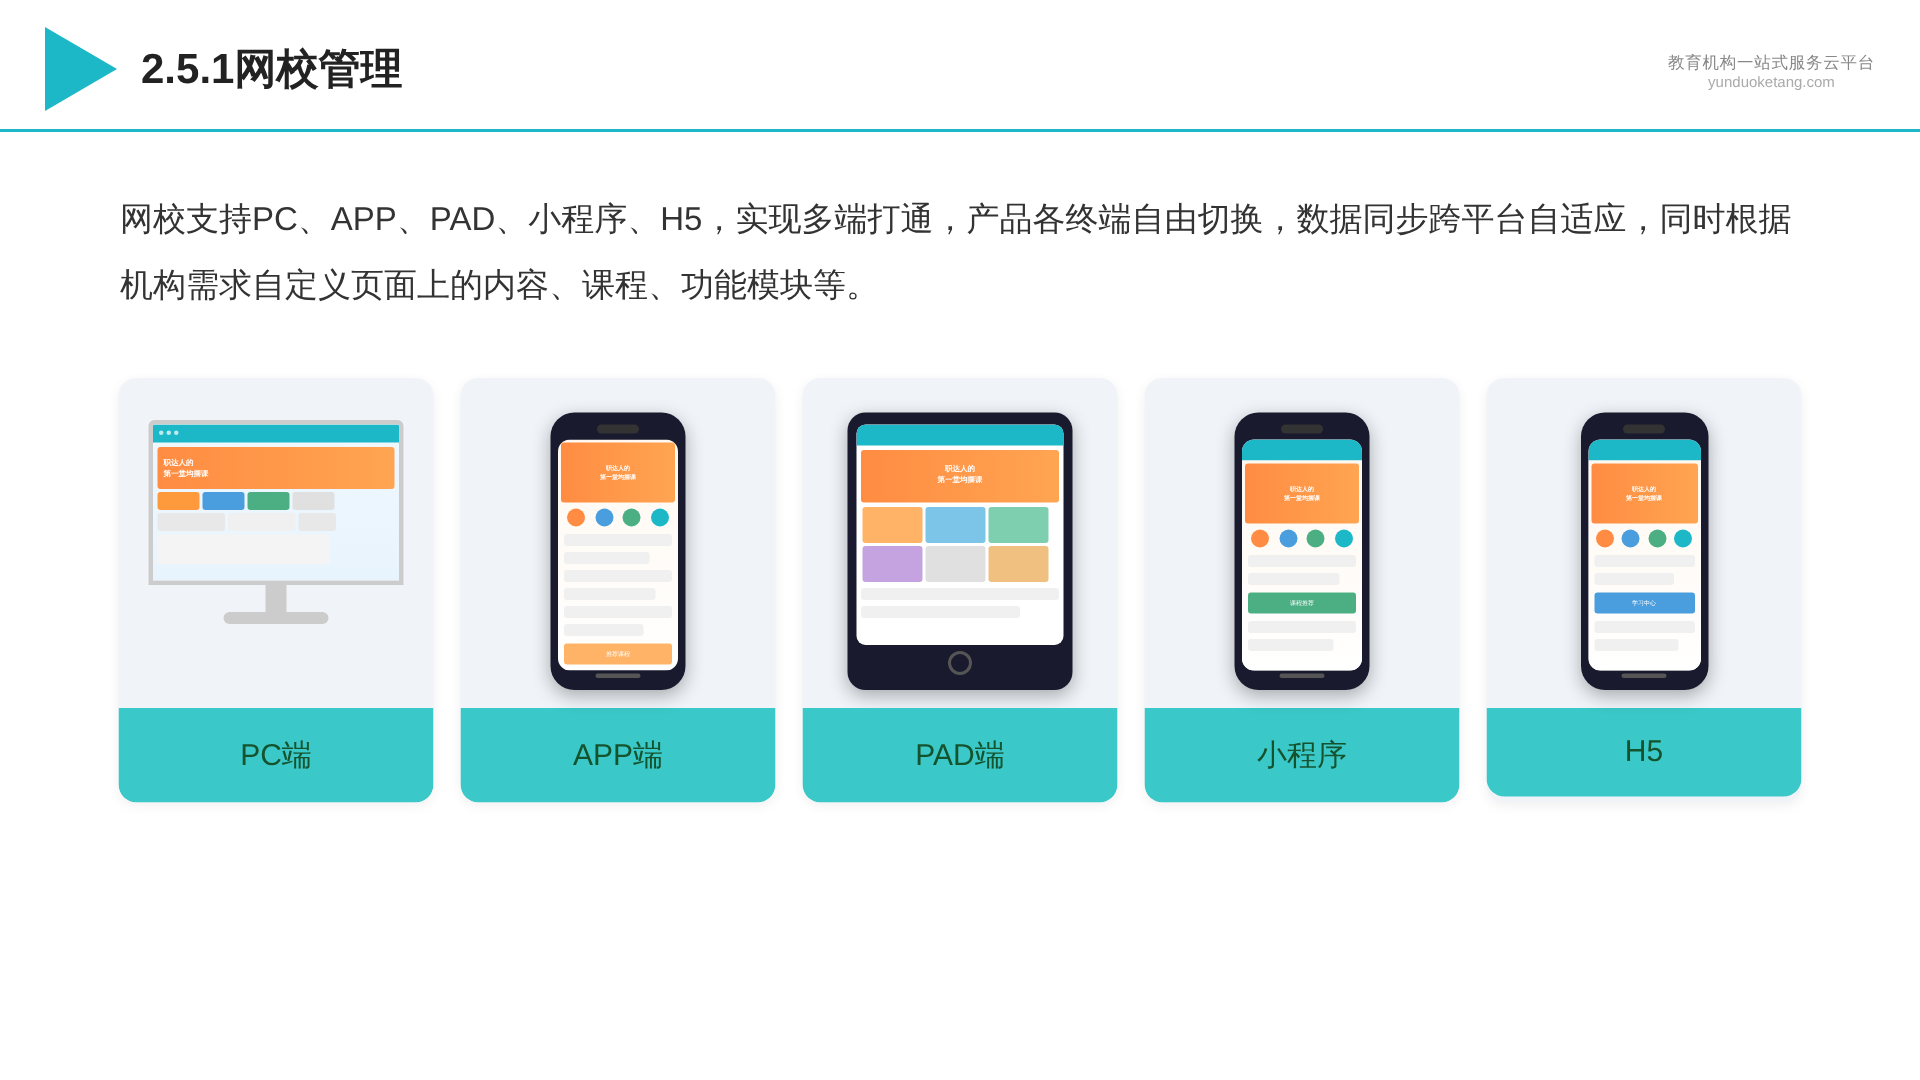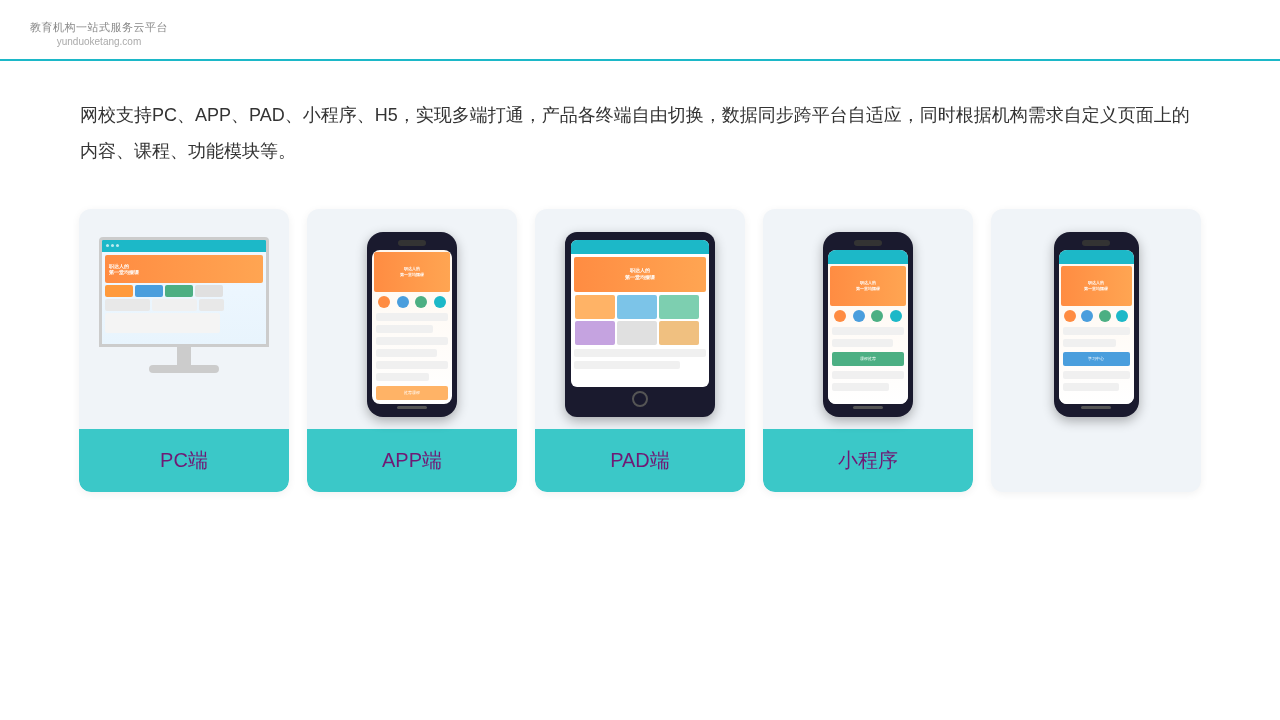--- a/index.html
+++ b/index.html
@@ -65,21 +65,21 @@
     .logo-url {
       font-size: 10px;
       color: #aaa;
       margin-top: 1px;
       text-align: center;
     }
 
     
     .description {
       padding: 36px 80px 20px 80px;
-      font-size: 18px;
+      font-size: 22px;
       color: #333;
       line-height: 2;
     }
 
     
     .cards-container {
       display: flex;
       gap: 18px;
       padding: 20px 60px 20px 60px;
       justify-content: center;
@@ -338,37 +338,41 @@
       height: 16px;
       border-radius: 50%;
       border: 2px solid #555;
       margin-top: 4px;
     }
 
     
     .card-label {
       width: 100%;
       background: #3bc8c8;
-      color: #701a75;
+      color: #14532d;
       font-size: 20px;
       font-weight: 500;
       text-align: center;
       padding: 18px 0;
       border-radius: 0 0 12px 12px;
     }
 
     
     .phone-mock.h5 {
       width: 85px;
     }
   </style>
 </head>
 <body>
 
 <div class="header">
+  <div class="header-left">
+    <div class="play-icon"></div>
+    <h1 class="page-title">2.5.1网校管理</h1>
+  </div>
   <div class="logo-area">
     <div class="logo-sub">教育机构一站式服务云平台</div>
     <div class="logo-url">yunduoketang.com</div>
   </div>
 </div>
 
 <div class="description">
   <p>网校支持PC、APP、PAD、小程序、H5，实现多端打通，产品各终端自由切换，数据同步跨平台自适应，同时根据机构需求自定义页面上的内容、课程、功能模块等。</p>
 </div>
 
@@ -518,15 +522,16 @@
             <div class="phone-list-item"></div>
             <div class="phone-list-item" style="width:75%;"></div>
             <div style="height:14px;background:#4a9edd;border-radius:2px;margin:2px;font-size:4px;color:#fff;display:flex;align-items:center;justify-content:center;">学习中心</div>
             <div class="phone-list-item"></div>
             <div class="phone-list-item" style="width:80%;"></div>
           </div>
         </div>
         <div class="phone-home-bar"></div>
       </div>
     </div>
+    <div class="card-label">H5</div>
   </div>
 
 </div>
 
 </body></html>

